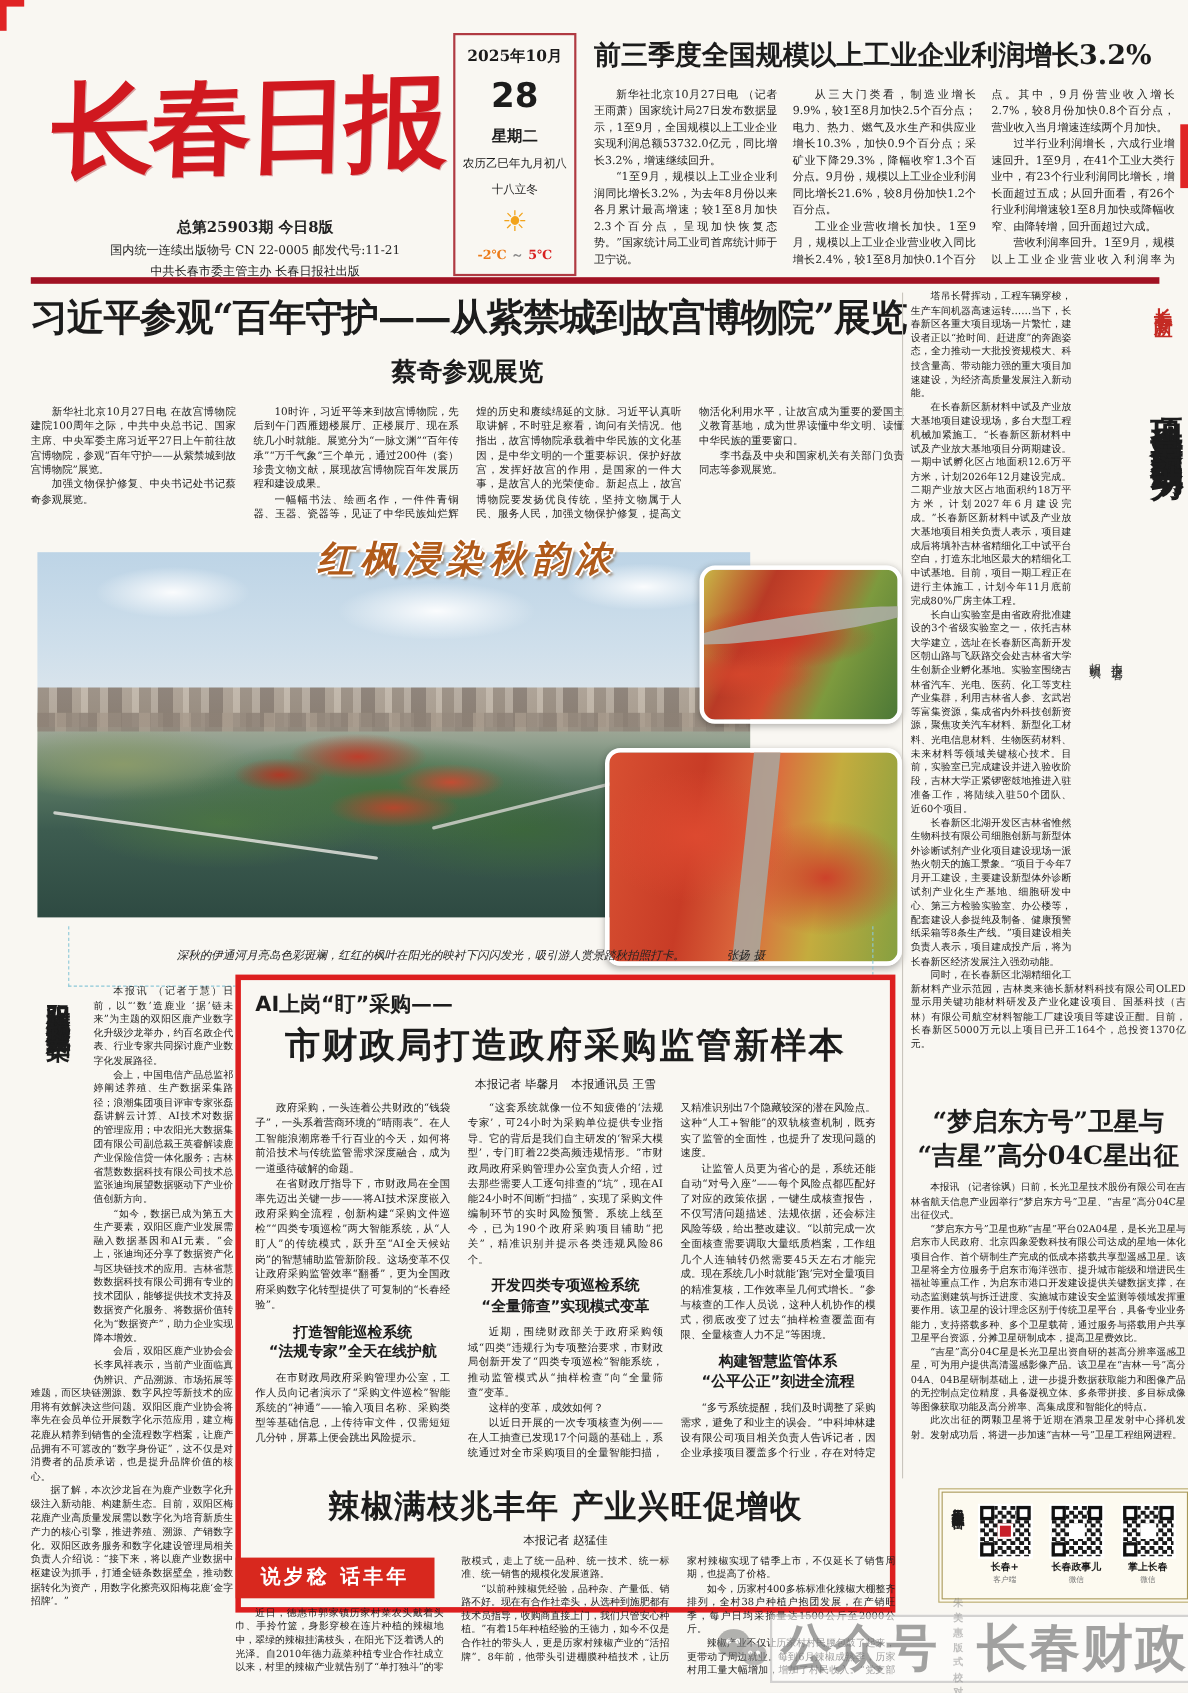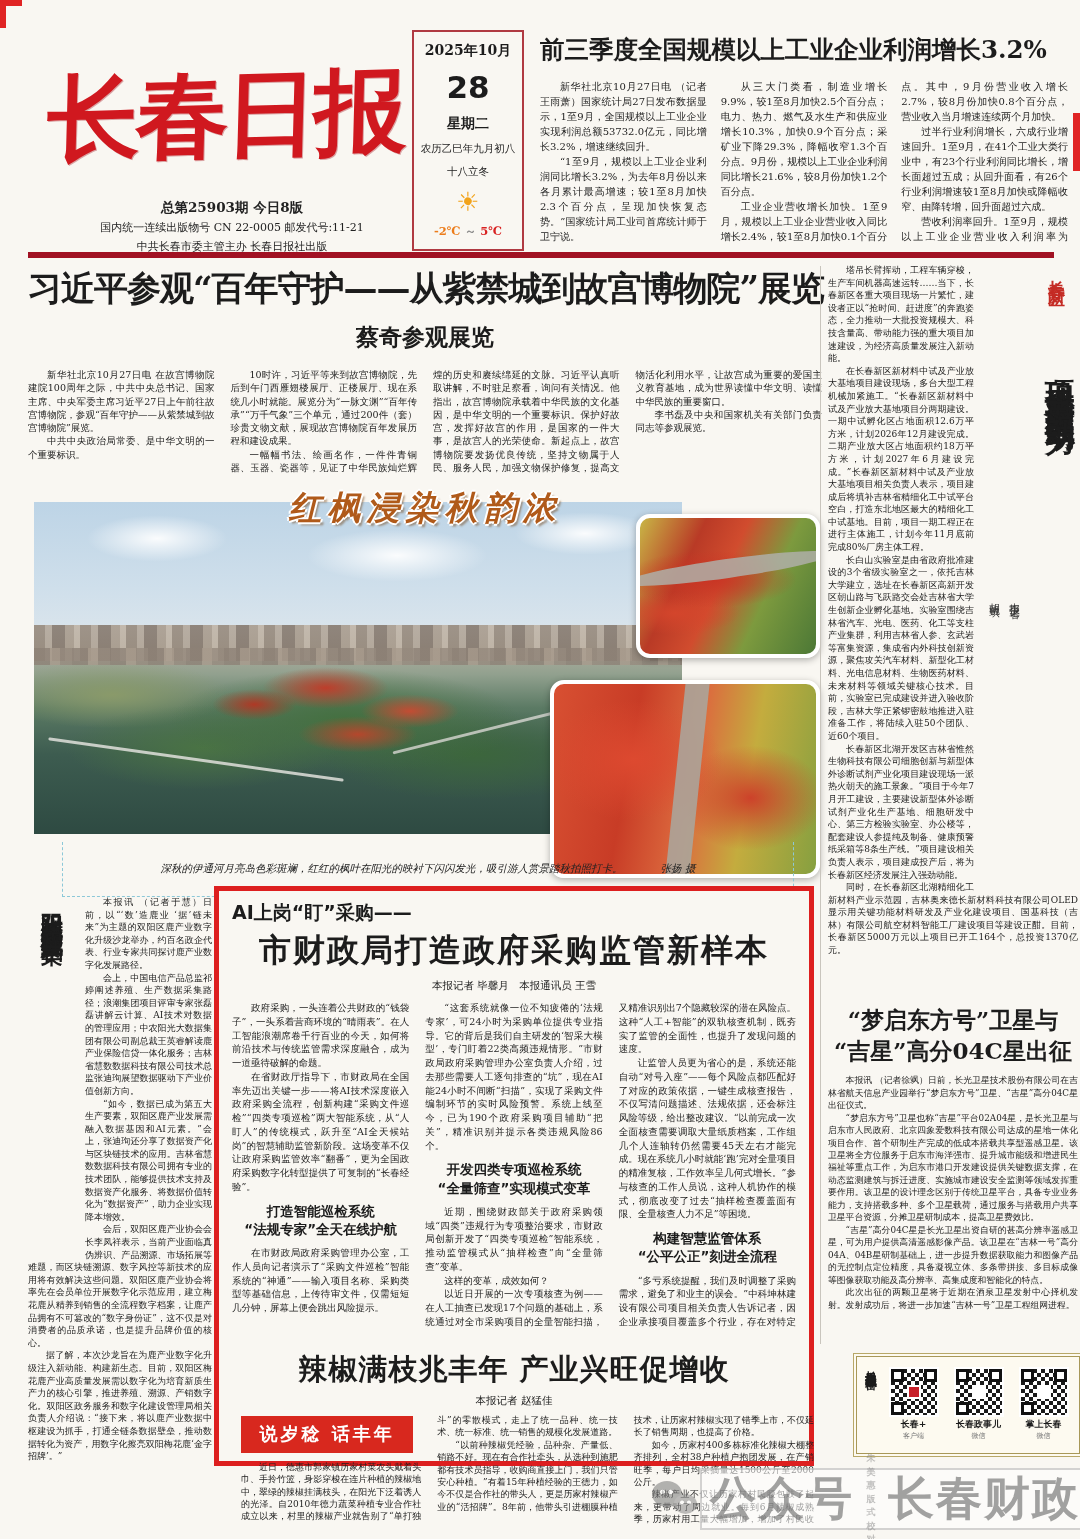--- a/index.html
+++ b/index.html
@@ -107,21 +107,21 @@
   .fh{font-weight:900;font-size:13.5px;line-height:1.35;text-align:center;white-space:pre-line;margin:8px 0;
         font-family:"DejaVu Sans","Liberation Sans",sans-serif;}
   .flabel{background:#d8281e;color:#fff;font-weight:900;font-size:18px;text-align:center;
         padding:6px 0;margin:2px 8px 8px 0;letter-spacing:3px;
         font-family:"DejaVu Sans","Liberation Sans",sans-serif;}
 
   
   .pepper{left:214px;top:1350px;width:600px;height:188px;overflow:hidden;}
   .pepper-h{font-size:29px;font-weight:900;text-align:center;letter-spacing:1px;}
   .pepper-byline{font-size:10.5px;text-align:center;margin:4px 0 6px;}
-  .pepper-flow{column-count:3;column-gap:16px;height:122px;overflow:hidden;font-size:9px;line-height:1.38;text-align:justify;margin-left:27px;}
+  .pepper-flow{column-count:3;column-gap:16px;height:122px;overflow:hidden;font-size:9px;line-height:1.38;text-align:justify;}
 
   .vrule{left:820px;top:266px;width:1px;height:1078px;background:#c9c5bd;}
 
   
   .district{left:828px;top:264px;width:250px;height:738px;overflow:hidden;font-size:9px;line-height:1.4;text-align:justify;}
   .d-float{float:right;width:96px;height:622px;position:relative;margin-left:8px;}
   .d-label{position:absolute;top:2px;right:10px;writing-mode:vertical-rl;color:#c42b24;
         font-weight:700;font-size:17px;letter-spacing:4px;
         font-family:"DejaVu Sans","Liberation Sans",sans-serif;}
   .d-head{position:absolute;top:92px;right:0;writing-mode:vertical-rl;font-size:30px;font-weight:900;letter-spacing:3px;line-height:1.2;}
@@ -209,21 +209,21 @@
       </div>
   </div>
 
   <div class="abs red-divider"></div>
 
   <div class="abs lead">
     <div class="lead-h1">习近平参观“百年守护——从紫禁城到故宫博物院”展览</div>
     <div class="lead-h2">蔡奇参观展览</div>
     <div class="lead-body">
         <p class="bp">新华社北京10月27日电 在故宫博物院建院100周年之际，中共中央总书记、国家主席、中央军委主席习近平27日上午前往故宫博物院，参观“百年守护——从紫禁城到故宫博物院”展览。</p>
-        <p class="bp">中共中央政治局常委、是中华文明的一个重要标识。</p>
+        <p class="bp">加强文物保护修复、中央书记处书记蔡奇参观展览。</p>
         <p class="bp">10时许，习近平等来到故宫博物院，先后到午门西雁翅楼展厅、正楼展厅、现在系统几小时就能。展览分为“一脉文渊”“百年传承”“万千气象”三个单元，通过200件（套）珍贵文物文献，展现故宫博物院百年发展历程和建设成果。</p>
         <p class="bp">一幅幅书法、绘画名作，一件件青铜器、玉器、瓷器等，见证了中华民族灿烂辉煌的历史和赓续绵延的文脉。习近平认真听取讲解，不时驻足察看，询问有关情况。他指出，故宫博物院承载着中华民族的文化基因，是中华文明的一个重要标识。保护好故宫，发挥好故宫的作用，是国家的一件大事，是故宫人的光荣使命。新起点上，故宫博物院要发扬优良传统，坚持文物属于人民、服务人民，加强文物保护修复，提高文物活化利用水平，让故宫成为重要的爱国主义教育基地，成为世界读懂中华文明、读懂中华民族的重要窗口。</p>
         <p class="bp">李书磊及中央和国家机关有关部门负责同志等参观展览。</p>
       </div>
   </div>
 
   <div class="abs photo-wrap">
     <div class="photo-title">红枫浸染秋韵浓</div>
     <div class="photo-main">
       <div class="cloud" style="left:8%;top:4%;width:22%;height:14%;"></div>

